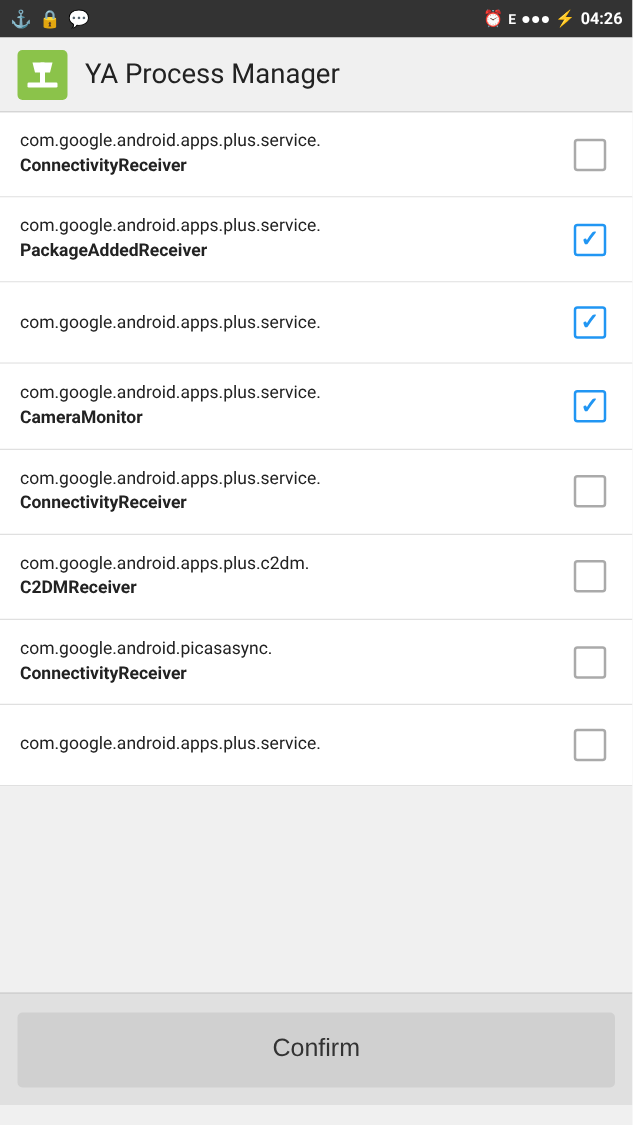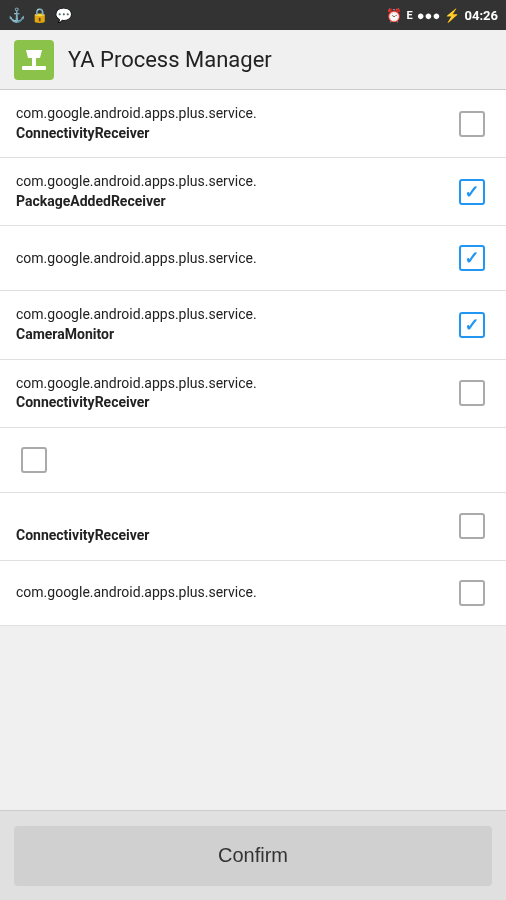--- a/index.html
+++ b/index.html
@@ -118,21 +118,21 @@
       content: '✓';
       color: #2196f3;
       font-size: 18px;
       font-weight: bold;
       line-height: 1;
     }
 
     
     .button-row {
       position: absolute;
-      bottom: 0;
+      bottom: 16px;
       left: 0;
       width: 100%;
       height: 90px;
       background: #e0e0e0;
       display: flex;
       align-items: center;
       border-top: 1px solid #ccc;
     }
     .btn {
       flex: 1;
@@ -215,26 +215,27 @@
             <div class="checkbox-checked"></div>
           </div>
         </div>
         <div class="list-item">
           <div class="list-item-text"><span>com.google.android.apps.plus.service.</span><br><strong>ConnectivityReceiver</strong></div>
           <div class="checkbox-wrap">
             <div class="checkbox-empty"></div>
           </div>
         </div>
         <div class="list-item">
-          <div class="checkbox-wrap">
-            <div class="checkbox-empty"></div>
-          </div>
-        </div>
-        <div class="list-item">
-          <div class="list-item-text"><br><strong>ConnectivityReceiver</strong></div>
+          <div class="list-item-text"><span>com.google.android.apps.plus.c2dm.</span><br><strong>C2DMReceiver</strong></div>
+          <div class="checkbox-wrap">
+            <div class="checkbox-empty"></div>
+          </div>
+        </div>
+        <div class="list-item">
+          <div class="list-item-text"><span>com.google.android.picasasync.</span><br><strong>ConnectivityReceiver</strong></div>
           <div class="checkbox-wrap">
             <div class="checkbox-empty"></div>
           </div>
         </div>
         <div class="list-item">
           <div class="list-item-text"><span>com.google.android.apps.plus.service.</span><br></div>
           <div class="checkbox-wrap">
             <div class="checkbox-empty"></div>
           </div>
         </div>

